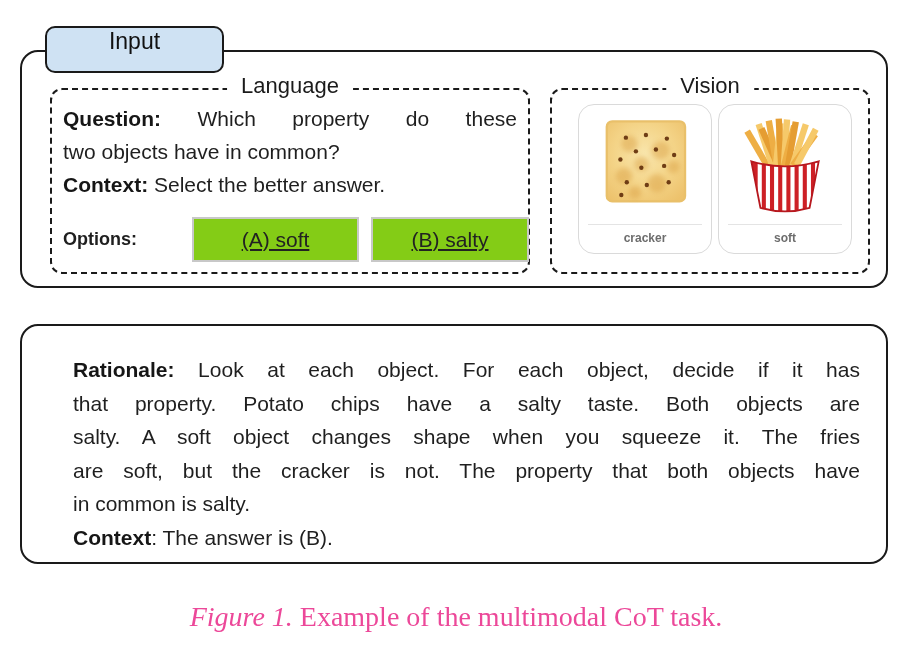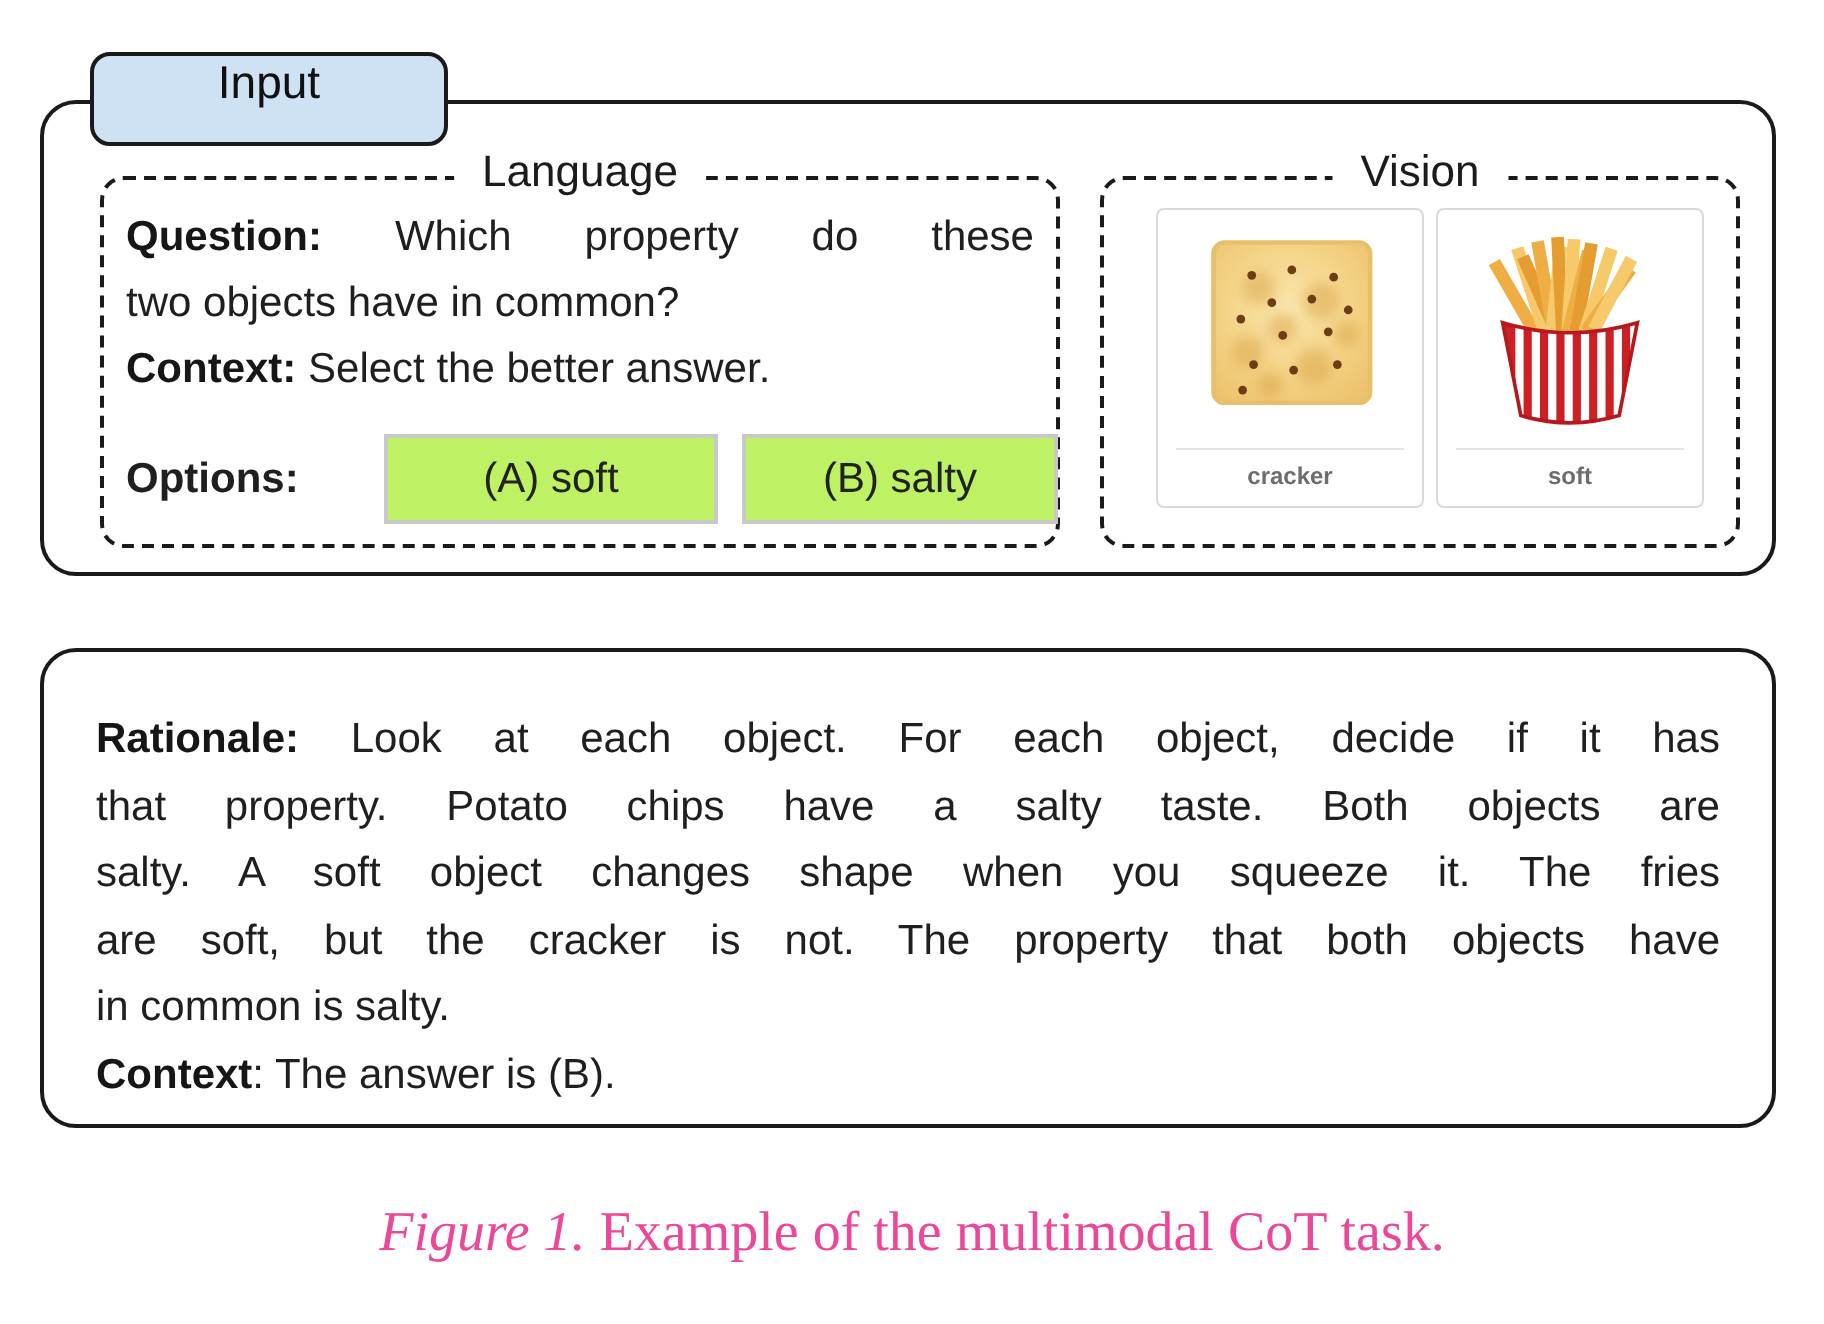--- a/index.html
+++ b/index.html
@@ -24,37 +24,37 @@
   .legend{position:absolute;top:-17px;left:50%;transform:translateX(-50%);background:#fff;
           padding:0 14px;font-size:22px;white-space:nowrap;color:#1b1b1b;text-align:center;}
 
   
   .lang-text{padding:12px 11px 0;font-size:21px;line-height:33px;}
   .line{white-space:normal;}
   .j{text-align:justify;text-align-last:justify;}
   b{font-weight:bold;color:#161616;}
 
   .options-row{position:absolute;left:11px;right:11px;top:127px;height:45px;}
-  .options-label{position:absolute;left:0;top:0;line-height:45px;font-size:21px;font-weight:bold;}
-  .opt-btn{position:absolute;top:0;height:45px;background:#bef264;border:2px solid #c8c8c8;box-sizing:border-box;
-           display:flex;align-items:center;justify-content:center;font-size:21px;color:#222;}
+  .options-label{position:absolute;left:0;top:0;line-height:45px;font-size:18px;font-weight:bold;}
+  .opt-btn{position:absolute;top:0;height:45px;background:#84cc16;border:2px solid #c8c8c8;box-sizing:border-box;
+           display:flex;align-items:center;justify-content:center;font-size:21px;color:#222;text-decoration:underline;}
   .opt-a{left:129px;width:167px;}
   .opt-b{left:308px;width:158px;}
 
   
   .vcard{position:absolute;top:14px;width:134px;height:150px;background:#fff;border:1.5px solid #dadada;
-         border-radius:4px;box-sizing:border-box;display:flex;flex-direction:column;overflow:hidden;}
+         border-radius:16px;box-sizing:border-box;display:flex;flex-direction:column;overflow:hidden;}
   .vcard-1{left:26px;}
   .vcard-2{left:166px;}
   .vcard-img{flex:1;display:flex;align-items:center;justify-content:center;}
   .vcard-divider{height:1px;background:#e4e4e4;margin:0 9px;}
   .vcard-label{text-align:center;font-size:12px;font-weight:bold;color:#6d6d6d;padding:6px 0 8px;}
 
   
-  .out-text{padding:27px 26px 0;font-size:21px;line-height:33.5px;}
+  .out-text{padding:27px 26px 0;font-size:21px;line-height:33.5px;margin-left:25px;}
 
   
   .caption{position:absolute;left:0;top:601px;width:100%;text-align:center;
            font-family:"Liberation Serif","DejaVu Serif",serif;font-size:28px;color:#ec4899;}
   .caption .fig{font-style:italic;}
 </style>
 </head>
 <body>
 
 <div id="figure">

